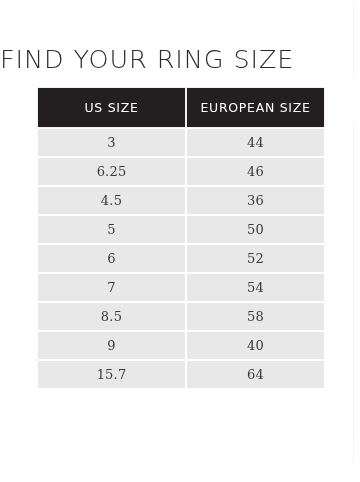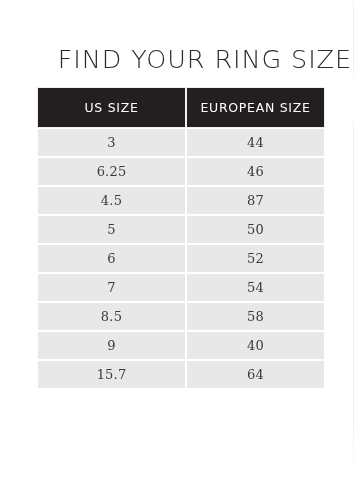--- a/index.html
+++ b/index.html
@@ -44,21 +44,21 @@
         rgba(0,0,0,0.02) 460px,
         rgba(0,0,0,0.00) 482px);
     pointer-events: none;
   }
 
   .page-title {
     position: absolute;
     top: 27px;
     left: 0;
     width: 352px;
-    text-align: right;
+    text-align: left;
     font-family: "DejaVu Sans", sans-serif;
     font-size: 25.5px;
     font-weight: 300;
     letter-spacing: 0.9px;
     color: #2b2b2b;
     white-space: nowrap;
   }
 
   .size-table {
     position: absolute;
@@ -127,21 +127,21 @@
         <tr>
           <td>3</td>
           <td>44</td>
         </tr>
         <tr>
           <td>6.25</td>
           <td>46</td>
         </tr>
         <tr>
           <td>4.5</td>
-          <td>87</td>
+          <td>36</td>
         </tr>
         <tr>
           <td>5</td>
           <td>50</td>
         </tr>
         <tr>
           <td>6</td>
           <td>52</td>
         </tr>
         <tr>

